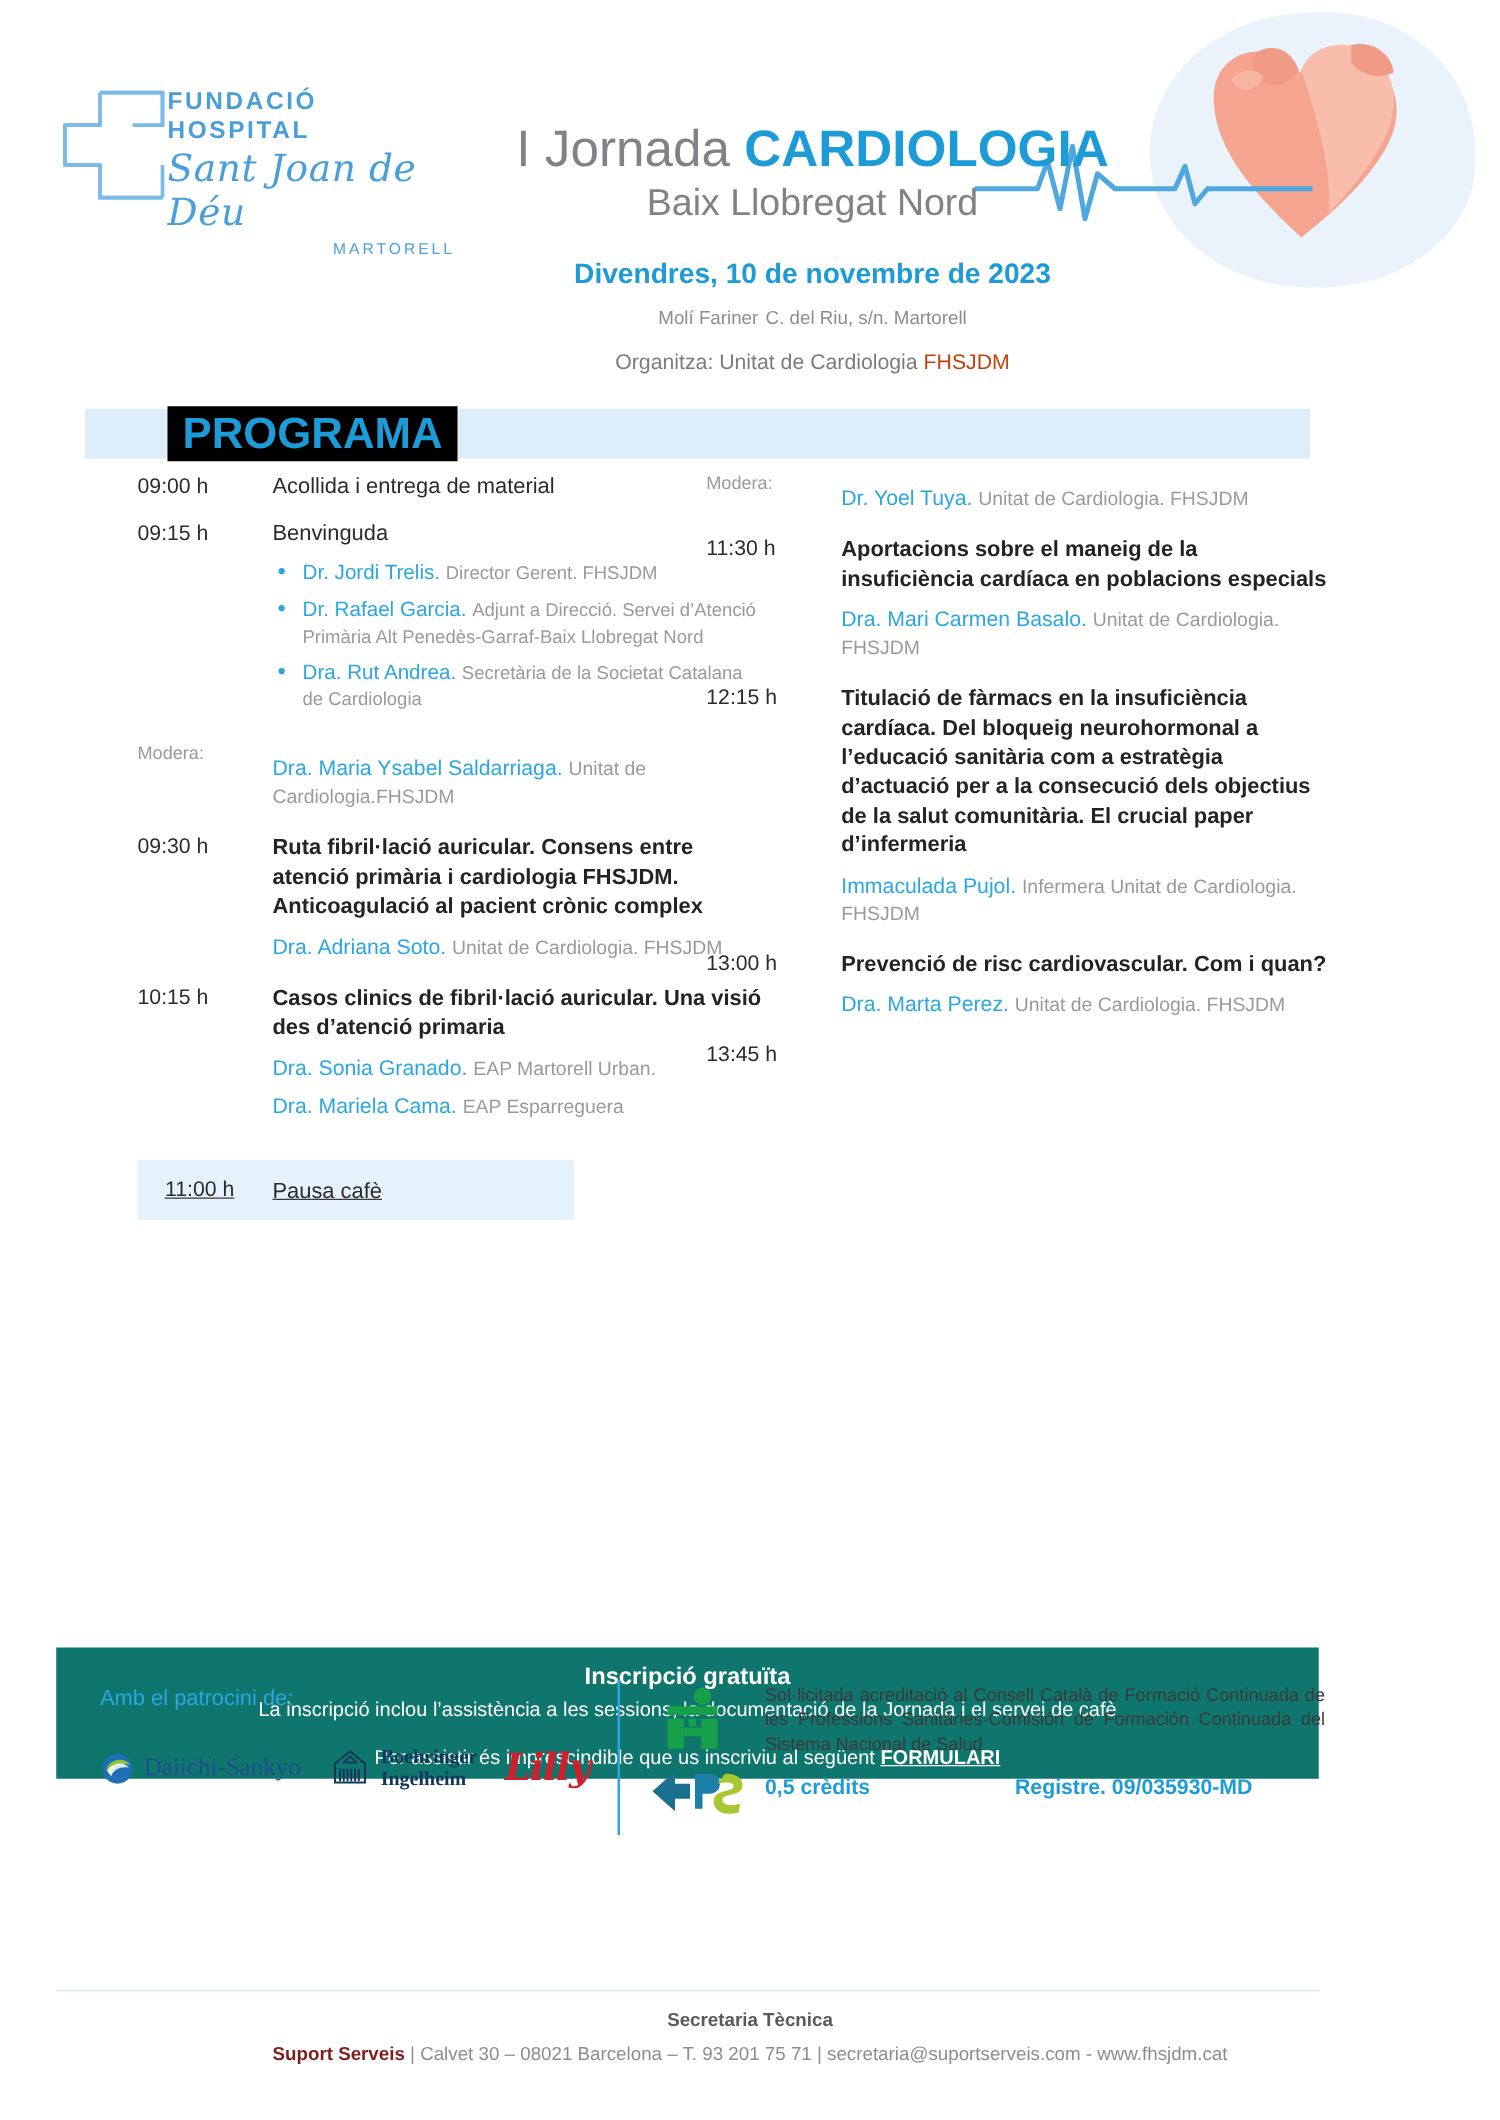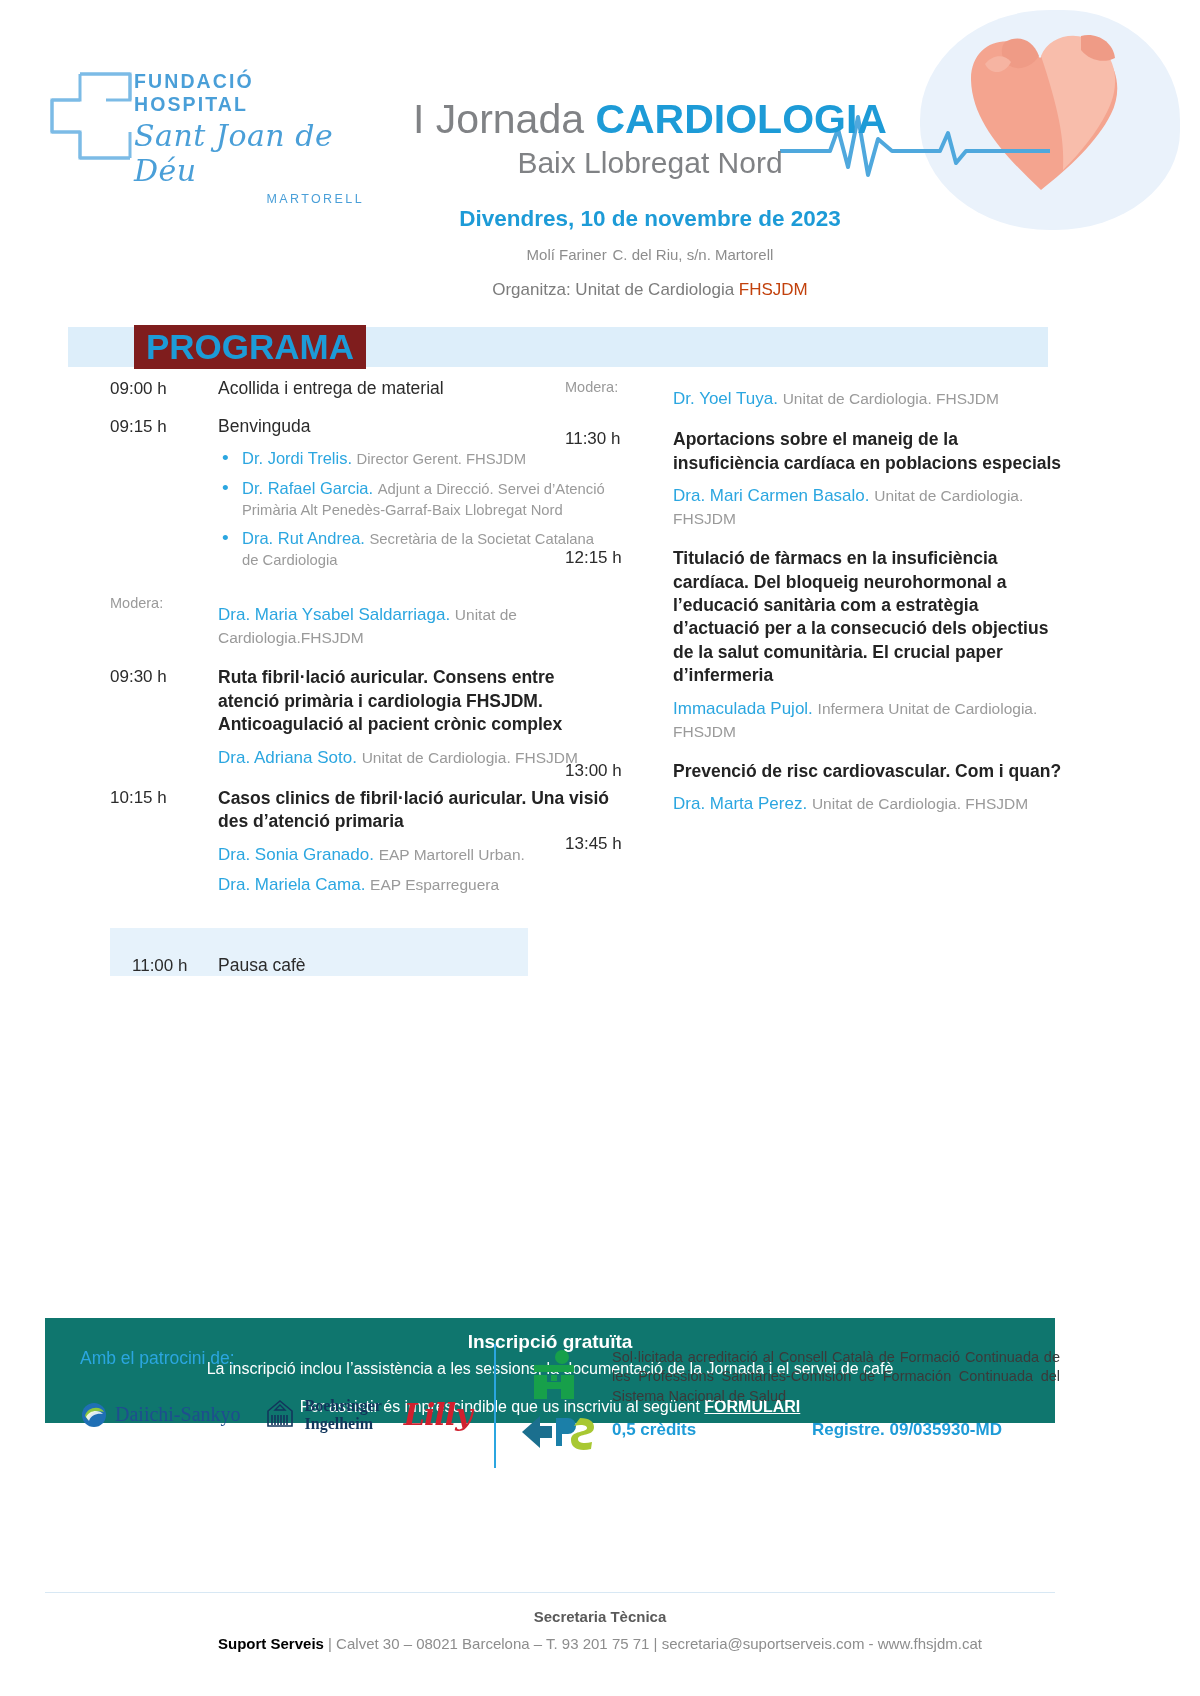--- a/index.html
+++ b/index.html
@@ -53,21 +53,21 @@
   .m-org b { color: #c2410c; font-weight: normal; }
 
   
   .prog-band {
     position: absolute; left: 68px; top: 327px;
     width: 980px; height: 40px; background: #ddeefa;
   }
   .prog-title {
     position: absolute; left: 134px; top: 325px;
     font-size: 35px; font-weight: bold; color: #1d9bd7;
-    background: #7f1d1d; padding: 0 12px; line-height: 44px;
+    background: #000000; padding: 0 12px; line-height: 44px;
   }
 
   
   .cols { position: absolute; left: 0; top: 378px; width: 1200px; }
   .col { position: absolute; width: 500px; }
   .col-left { left: 110px; top: 0; }
   .col-right { left: 565px; top: 0; }
 
   .row { display: flex; margin-bottom: 17px; }
   .row .time {
@@ -88,22 +88,22 @@
     font-size: 14.8px; color: #9a9a9a; line-height: 1.38;
   }
   .bullets li::before {
     content: "•"; position: absolute; left: 4px; top: -2px;
     color: #2ba6e0; font-size: 19px;
   }
   .bullets .nm { color: #2ba6e0; font-size: 16.5px; }
 
   .pausa {
     position: absolute; left: 110px; top: 800px;
-    width: 418px; height: 48px; background: #e6f2fb;
-    display: flex; align-items: flex-end;
+    width: 349px; height: 48px; background: #e6f2fb;
+    display: flex; align-items: center; text-decoration: underline;
   }
   .pausa .time { width: 108px; padding-left: 22px; font-size: 17px; color: #2b2b2b; }
   .pausa .lbl { font-size: 17.5px; color: #2b2b2b; }
 
   
   .banner {
     position: absolute; left: 45px; top: 1318px;
     width: 1010px; height: 105px; background: #0f766e;
     color: #ffffff; text-align: center; padding-top: 13px;
   }
@@ -133,21 +133,21 @@
   .acc-p { font-size: 14.5px; color: #3a3a3a; line-height: 1.33; text-align: justify; }
   .acc-row { display: flex; margin-top: 14px; }
   .acc-cred { font-size: 17px; font-weight: bold; color: #1d9bd7; width: 200px; }
   .acc-reg { font-size: 17px; font-weight: bold; color: #1d9bd7; }
 
   
   .foot-rule { position: absolute; left: 45px; top: 1592px; width: 1010px; height: 1px; background: #d8e8f4; }
   .footer { position: absolute; left: 0; top: 1608px; width: 1200px; text-align: center; }
   .f-h { font-size: 15px; font-weight: bold; color: #5a5a5a; }
   .f-l { font-size: 15px; color: #8d8d8d; margin-top: 10px; }
-  .f-l b { color: #000000; }
+  .f-l b { color: #7f1d1d; }
 </style>
 </head>
 <body>
 
 <div class="page">
 
   <div class="header">
 
     <div class="heart-bg"></div>
 

